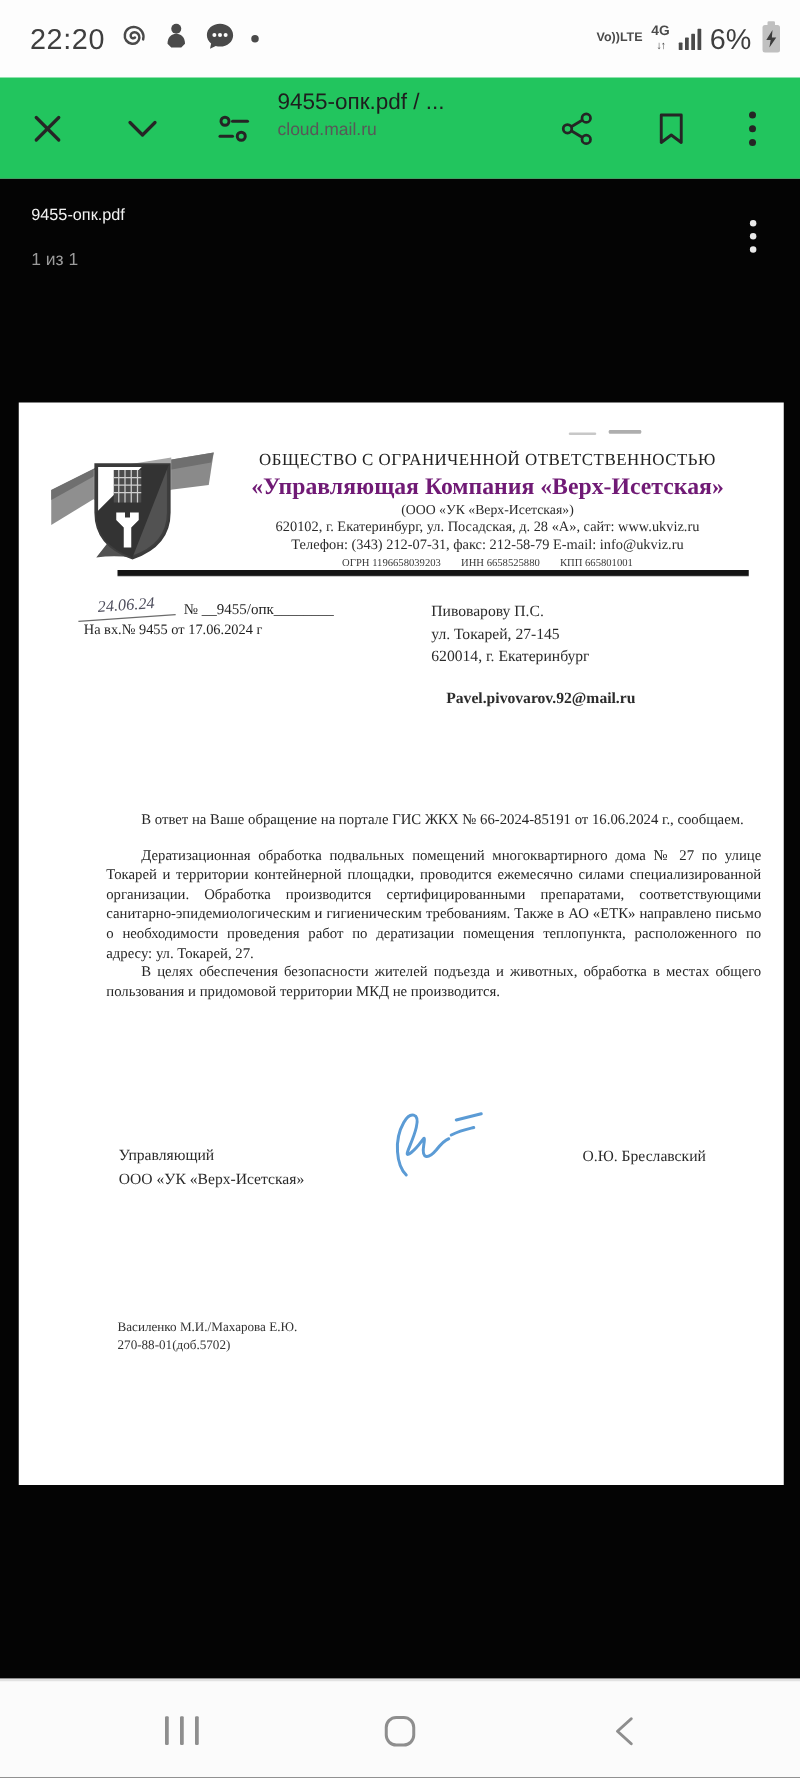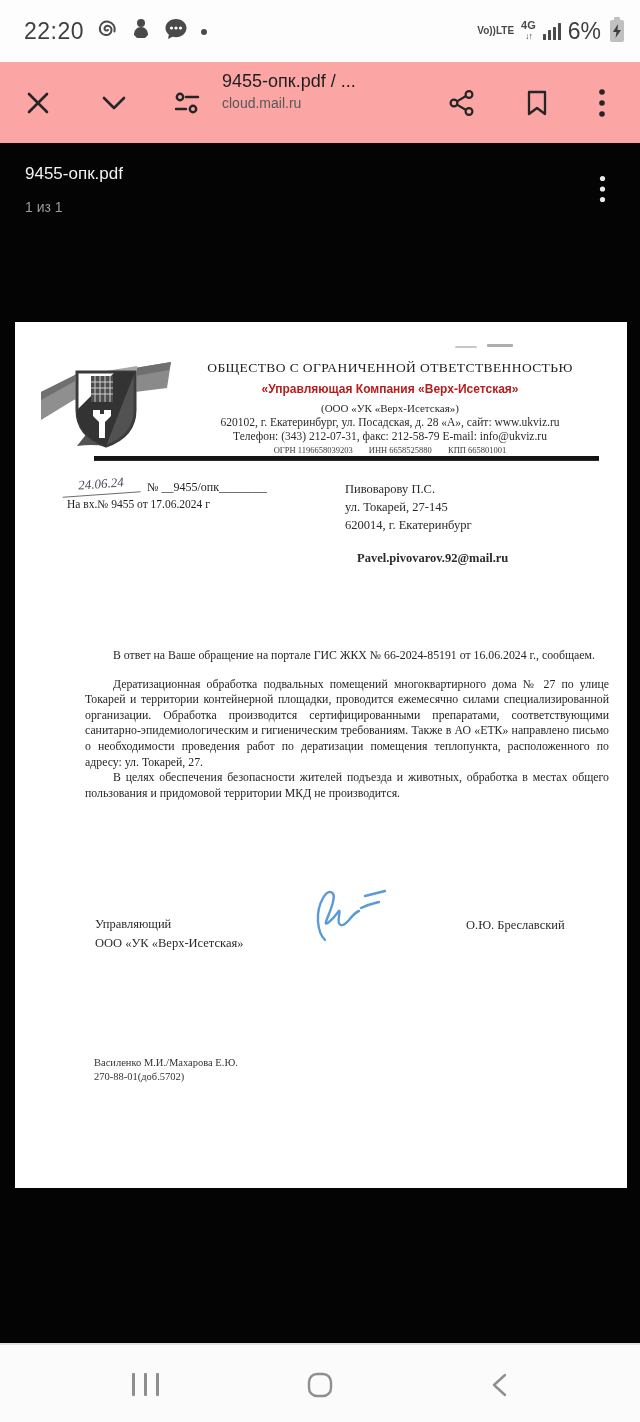--- a/index.html
+++ b/index.html
@@ -15,43 +15,43 @@
   .volte{display:flex;flex-direction:row;line-height:10px;font-size:10px;font-weight:bold;color:#4a4a4a;}
   .net4g{display:flex;flex-direction:column;align-items:center;line-height:11px;font-size:11px;font-weight:bold;color:#4a4a4a;}
   .net4g .arrows{font-size:9px;letter-spacing:-1px;}
   .sig-bars{display:flex;align-items:flex-end;gap:2px;height:17px;}
   .sig-bars i{display:block;width:3px;background:#4a4a4a;border-radius:.5px;}
   .sb-batt-pct{font-size:23px;}
   .batt{position:relative;width:14px;height:22px;background:#c0c0c0;border-radius:2px;margin-left:2px;}
   .batt:before{content:"";position:absolute;left:4px;top:-3px;width:6px;height:3px;background:#c0c0c0;border-radius:1px 1px 0 0;}
 
   
-  .toolbar{position:absolute;left:0;top:62px;width:640px;height:81px;background:#fca5a5;}
+  .toolbar{position:absolute;left:0;top:62px;width:640px;height:81px;background:#22c55e;}
   .tb-icon{position:absolute;top:0;height:81px;display:flex;align-items:center;justify-content:center;width:48px;cursor:pointer;}
   .tb-title-wrap{position:absolute;left:222px;top:9px;width:215px;}
   .tb-title{font-size:18px;color:#1e1e1e;white-space:nowrap;}
   .tb-url{font-size:14px;color:#585858;margin-top:3px;}
 
   
   .viewer{position:absolute;left:0;top:143px;width:640px;height:1200px;background:#040404;}
-  .v-filename{position:absolute;left:25px;top:21px;font-size:17px;color:#f2f2f2;}
+  .v-filename{position:absolute;left:25px;top:21px;font-size:13px;color:#f2f2f2;}
   .v-pages{position:absolute;left:25px;top:56px;font-size:14px;color:#9b9b9b;}
   .v-menu{position:absolute;right:18px;top:18px;width:40px;height:56px;display:flex;align-items:center;justify-content:center;cursor:pointer;}
 
   
   .page{position:absolute;left:15px;top:179px;width:612px;height:866px;background:#ffffff;
         font-family:"Liberation Serif",serif;color:#2b2b2b;}
   .artifact{position:absolute;left:440px;top:20px;width:60px;height:12px;}
   .artifact i{position:absolute;background:#9a9a9a;height:2px;border-radius:1px;display:block;}
 
   .logo{position:absolute;left:24px;top:36px;}
 
   .head-block{position:absolute;left:150px;right:12px;top:38px;text-align:center;}
   .lh-org{font-size:13.5px;letter-spacing:.4px;line-height:16px;margin-bottom:3px;color:#222;}
-  .lh-company{font-family:Liberation Sans, sans-serif;font-weight:bold;font-size:12px;line-height:21px;margin-bottom:2px;color:#b91c1c;}
+  .lh-company{font-family:Liberation Serif, serif;font-weight:bold;font-size:19px;line-height:21px;margin-bottom:2px;color:#701a75;}
   .lh-short{font-size:11px;line-height:13px;margin-bottom:1px;}
   .lh-addr,.lh-contact{font-size:11.5px;line-height:13.5px;}
   .lh-reg{font-size:8.5px;line-height:11px;margin-top:2px;color:#3a3a3a;}
   .lh-reg span{margin:0 7px;}
   .rule{position:absolute;left:79px;width:505px;top:134px;height:3px;border-top:4px solid #141414;border-bottom:1px solid #2c2c2c;}
 
   .hand-date{position:absolute;left:47px;top:154px;width:78px;font-size:13px;font-style:italic;
              color:#4d4d5c;transform:rotate(-4deg);border-bottom:1px solid #6b6b6b;padding-bottom:2px;text-align:center;}
   .ref-number{position:absolute;left:132px;top:158px;font-size:12px;color:#1f1f1f;}
   .ref-incoming{position:absolute;left:52px;top:176px;font-size:11.5px;color:#1f1f1f;}

